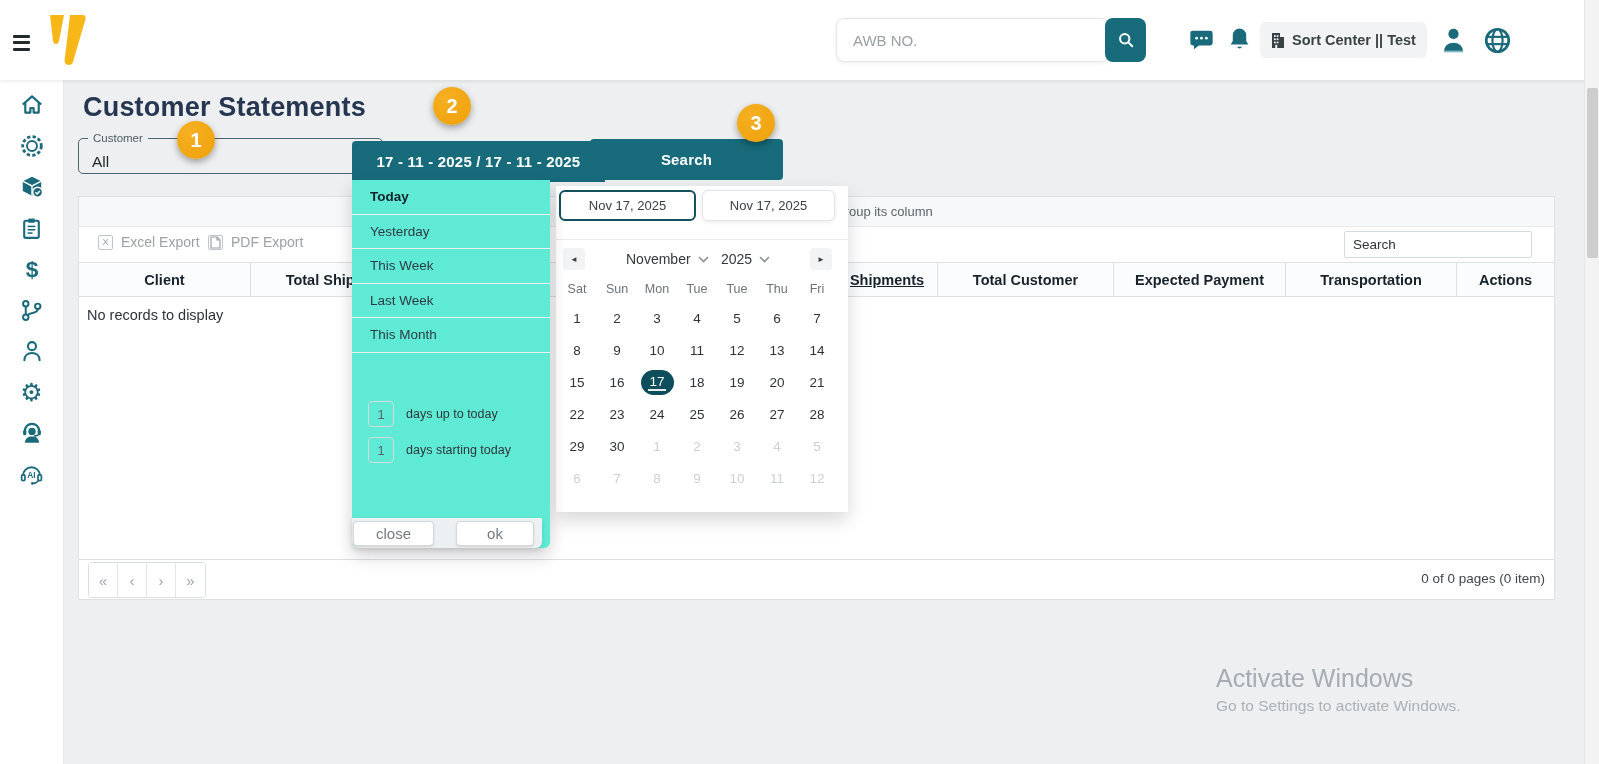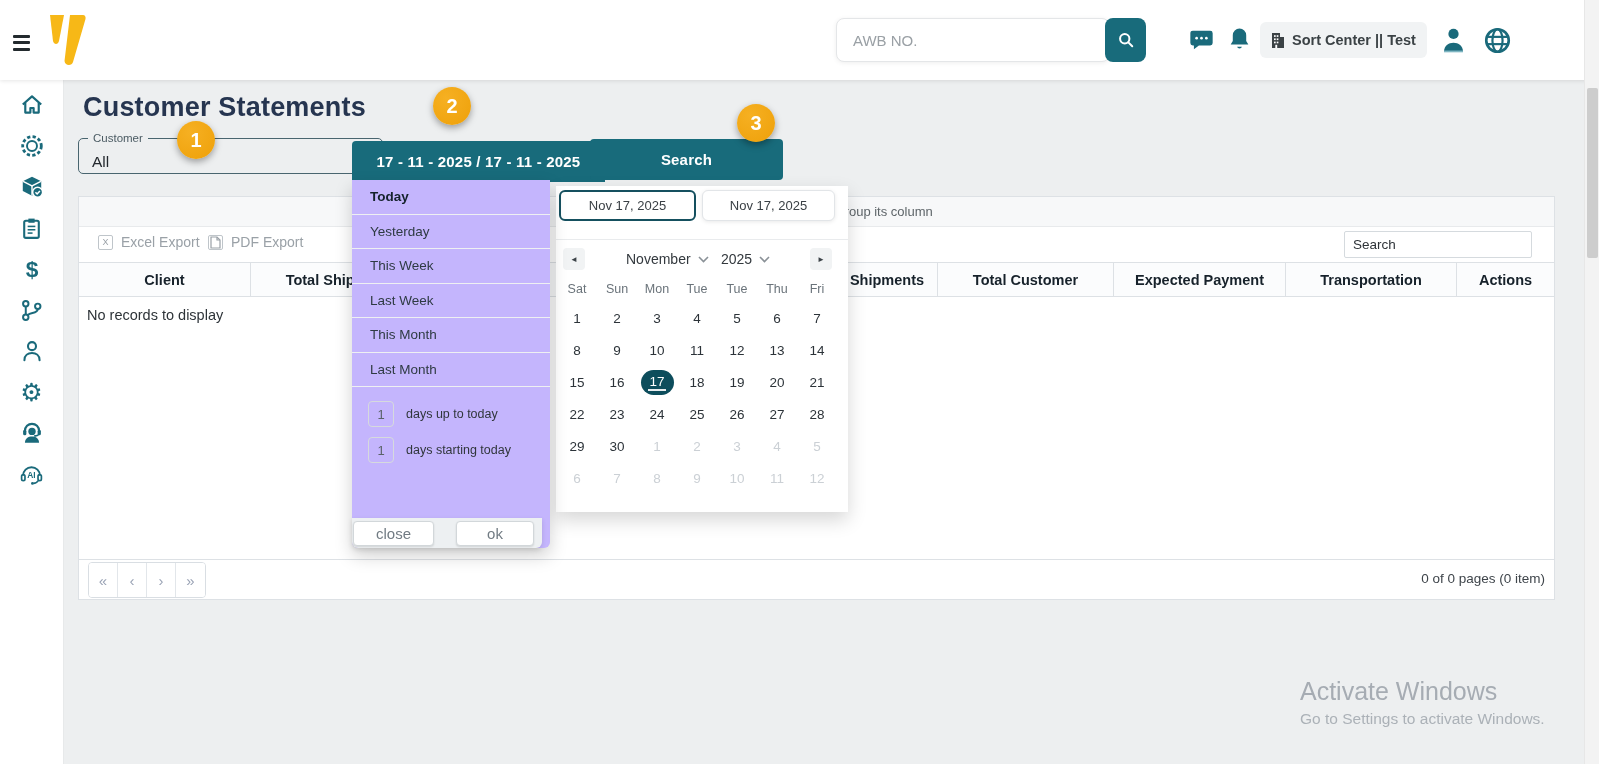--- a/index.html
+++ b/index.html
@@ -85,21 +85,21 @@
   .grid-footer { position:absolute; left:0; bottom:0; width:100%; height:40px; border-top:1px solid #dde1e5;
                  background:#fff; }
   .pager { position:absolute; left:9px; top:2px; height:36px; display:flex; border:1px solid #d9dee3;
            border-radius:4px; overflow:hidden; background:#fff; }
   .pager .pg { width:29px; height:100%; display:flex; align-items:center; justify-content:center;
                color:#9aa3b5; font-size:15px; border-right:1px solid #e2e6ea; cursor:pointer; background:#fff; }
   .pager .pg:last-child { border-right:none; }
   .pager-info { position:absolute; right:9px; top:0; line-height:38px; font-size:13.5px; color:#3f454b; }
 
   
-  .preset-pop { position:absolute; left:288px; top:100px; width:198px; height:368px; background:#c4b5fd;
+  .preset-pop { position:absolute; left:288px; top:100px; width:198px; height:368px; background:#5eead4;
                 box-shadow:0 8px 18px rgba(0,0,0,.18); border-radius:0 0 6px 6px; z-index:30; }
   .preset-item { height:34.5px; display:flex; align-items:center; padding-left:18px; font-size:13.5px;
                  color:#2e3a43; border-bottom:1px solid #eef0f2; cursor:pointer; }
   .preset-item.sel { font-weight:bold; color:#15222c; }
   .days-row { position:absolute; left:16px; display:flex; align-items:center; gap:12px; }
   .days-row .numbox { width:26px; height:26px; border:1px solid #d6dadd; border-radius:4px; font-size:13px;
                       color:#5a6268; display:flex; align-items:center; justify-content:center; }
   .days-row .dlabel { font-size:12.5px; color:#30363b; }
   .days-row-1 { top:221px; } .days-row-2 { top:257px; }
   .preset-footer { position:absolute; left:0; bottom:0; width:190px; height:30px; background:#edf0f2;
@@ -129,21 +129,21 @@
   .weeks { position:absolute; left:1px; top:116px; }
   .wk-row { display:flex; height:32px; }
   .day { width:40px; height:32px; display:flex; align-items:center; justify-content:center;
          font-size:13.5px; color:#2c3339; cursor:pointer; }
   .day.muted { color:#cbd0d5; }
   .day .pill { background:#0D4D5C; color:#fff; width:33px; height:25px; border-radius:13px;
                display:flex; align-items:center; justify-content:center; }
   .day .pill b { font-weight:normal; border-bottom:2px solid #e8edef; padding:0 1px 0px 1px; }
 
   
-  .watermark { position:absolute; left:1236px; top:584px; color:#a6acb3;margin-top:13px; }
+  .watermark { position:absolute; left:1152px; top:584px; color:#a6acb3; }
   .watermark .w1 { font-size:25px; }
   .watermark .w2 { font-size:15.5px; margin-top:4px; color:#abb1b7; }
   .scrollbar { position:absolute; right:0; top:0; width:15px; height:764px; background:#f3f3f3;
                border-left:1px solid #e7e7e7; z-index:60; }
   .scroll-thumb { position:absolute; left:2px; top:88px; width:11px; height:170px; background:#cdcdcd; border-radius:2px; }
 </style>
 </head>
 <body>
 
 <div class="page">
@@ -327,21 +327,21 @@
           <circle cx="10.5" cy="10.5" r="6"></circle>
             <line x1="15" y1="15" x2="20" y2="20"></line>
         </svg>
       </div>
 
       <div class="header-row">
           <div class="th" style="width: 172px;">Client</div>
           <div class="th" style="width: 182px;">Total Shipments</div>
           <div class="th" style="width: 204px;"></div>
           <div class="th" style="width: 200px;"></div>
-          <div class="th" style="width: 101px;">Shipments</div>
+          <div class="th" style="width: 101px; text-decoration: underline;">Shipments</div>
           <div class="th" style="width: 176px;">Total Customer</div>
           <div class="th" style="width: 172px;">Expected Payment</div>
           <div class="th" style="width: 171px;">Transportation</div>
           <div class="th" style="width: 96px;">Actions</div>
         </div>
       <div class="empty-text">No records to display</div>
 
       <div class="grid-footer">
         <div class="pager">
             <div class="pg">«</div>
@@ -353,21 +353,20 @@
       </div>
     </div>
 
     <div class="preset-pop">
       <div>
           <div class="preset-item sel">Today</div>
           <div class="preset-item">Yesterday</div>
           <div class="preset-item">This Week</div>
           <div class="preset-item">Last Week</div>
           <div class="preset-item">This Month</div>
-          <div class="preset-item">Last Month</div>
         </div>
       <div class="days-row days-row-1">
         <span class="numbox">1</span>
         <span class="dlabel">days up to today</span>
       </div>
       <div class="days-row days-row-2">
         <span class="numbox">1</span>
         <span class="dlabel">days starting today</span>
       </div>
       <div class="preset-footer">

